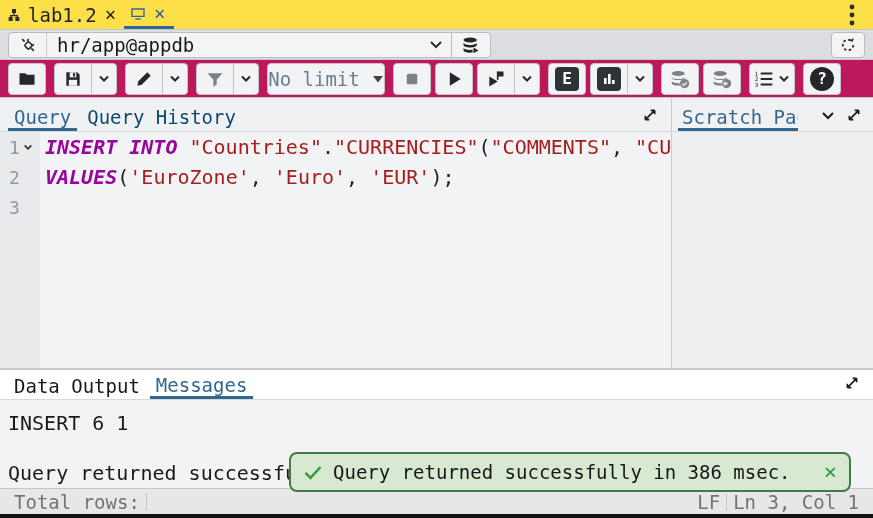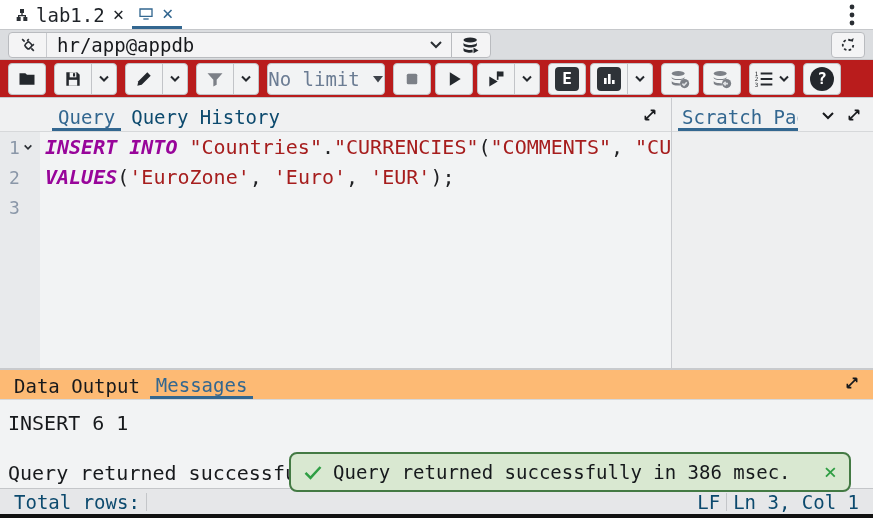--- a/index.html
+++ b/index.html
@@ -5,22 +5,22 @@
   * { margin:0; padding:0; box-sizing:border-box; }
   html,body { width:873px; height:518px; overflow:hidden; }
   body {
     font-family:"DejaVu Sans Mono", monospace;
     color:#1f2328; background:#e9eaeb;
   }
   .window { width:873px; height:518px; display:flex; flex-direction:column; }
 
   
   .tabbar {
-    height:30px; background:#ffffff; display:flex; align-items:flex-end;
-    border-bottom:1px solid #c6c8cb; padding-left:8px; position:relative;
+    height:30px; background:#fde047; display:flex; align-items:flex-end;
+    border-bottom:1px solid #c6c8cb; padding-left:0; position:relative;
   }
   .app-tab {
     display:flex; align-items:center; gap:6px; height:29px; padding:0 6px;
     font-size:19px; color:#1f2328; cursor:pointer; white-space:nowrap;
   }
   .app-tab .ticon { display:flex; color:#2a2e33; }
   .app-tab.active { color:#336790; border-bottom:3px solid #336790; }
   .app-tab.active .ticon { color:#336790; }
   .tab-close { font-size:19px; line-height:1; padding:0 2px; cursor:pointer; }
   .kebab { position:absolute; right:10px; top:3px; width:22px; height:24px;
@@ -46,21 +46,21 @@
     color:#24282d; cursor:pointer;
   }
   .conn-reload {
     margin-left:auto; width:34px; height:26px; background:#f4f4f5;
     border:1px solid #b9bbbf; border-radius:4px; display:flex; align-items:center;
     justify-content:center; color:#2a2e33; cursor:pointer;
   }
 
   
   .toolbar {
-    height:38px; background:#b91c1c; border-bottom:1px solid #c6c8cb;
+    height:38px; background:#be185d; border-bottom:1px solid #c6c8cb;
     display:flex; align-items:center; padding:0 8px; gap:8px;
   }
   .tgroup { display:flex; height:32px; }
   .tgap4 { display:flex; gap:4px; }
   .tbtn {
     min-width:38px; height:32px; background:#f2f3f4; border:1px solid #c2c4c8;
     display:flex; align-items:center; justify-content:center; color:#24282d;
     border-radius:4px; cursor:pointer;
   }
   .tgroup .tbtn { border-radius:0; margin-left:-1px; }
@@ -87,21 +87,21 @@
   
   .main { flex:1; display:flex; min-height:0; background:#f2f3f4; }
   .left-col { width:672px; display:flex; flex-direction:column; border-right:1px solid #c9cbcf; }
   .right-col { flex:1; display:flex; flex-direction:column; background:#eeeff0; }
 
   .qtabs {
     height:34px; background:#f0f1f2; border-bottom:1px solid #d6d8da;
     display:flex; align-items:flex-end; padding:0 8px; font-size:19px;
   }
   .qtab { padding:2px 6px 3px; margin-right:4px; color:#0c4a6e; cursor:pointer; white-space:nowrap; }
-  .qtab.active { color:#336790; border-bottom:3px solid #336790; padding-bottom:0;margin-left:44px; }
+  .qtab.active { color:#336790; border-bottom:3px solid #336790; padding-bottom:0; }
   .qtabs .spacer { flex:1; }
   .expand-btn { width:26px; height:26px; display:flex; align-items:center;
     justify-content:center; color:#17191c; cursor:pointer; margin-bottom:3px; }
 
   .scratch-head {
     height:34px; background:#f0f1f2; border-bottom:1px solid #d6d8da;
     display:flex; align-items:flex-end; padding:0 6px; font-size:19px;
   }
   .scratch-label {
     color:#336790; border-bottom:3px solid #336790; padding:2px 4px 0;
@@ -119,21 +119,21 @@
   .gut .fold { color:#2a2e33; display:flex; cursor:pointer; }
   .code { font-size:20px; white-space:pre; padding-left:5px; overflow:hidden; }
   .tok-kw { color:#98059a; font-weight:bold;font-style:italic; }
   .tok-str { color:#a61d1d; }
   .tok-pln { color:#202124; }
   .gut-fill { position:absolute; left:0; top:90px; bottom:0; width:40px; background:#e8eaec; }
 
   
   .out-split { height:2px; background:#c8cacd; }
   .outtabs {
-    height:30px; background:#fdba74; border-bottom:1px solid #d6d8da;
+    height:30px; background:#ffffff; border-bottom:1px solid #d6d8da;
     display:flex; align-items:flex-end; padding:0 8px; font-size:19px;
   }
   .outtab { padding:1px 6px 2px; margin-right:4px; color:#17191c; cursor:pointer; white-space:nowrap; }
   .outtab.active { color:#336790; border-bottom:3px solid #336790; padding-bottom:0; }
   .outtabs .spacer { flex:1; }
   .messages { height:88px; background:#f2f3f4; font-size:20px; color:#17191c; padding:8px 0 0 8px; }
   .msg-line { height:30px; line-height:30px; white-space:nowrap; }
   .msg-gap { height:20px; }
 
   
@@ -143,21 +143,21 @@
     display:flex; align-items:center; padding:0 12px; gap:10px; z-index:5;
     font-size:19px; color:#16191c; white-space:nowrap;
   }
   .toast .check { color:#2f9e44; display:flex; }
   .toast .msg { flex:1; overflow:hidden; }
   .toast .tclose { color:#2f9e44; font-size:22px; cursor:pointer; line-height:1; }
 
   
   .statusbar {
     height:26px; background:#e6e7e9; border-top:1px solid #c4c6c9;
-    display:flex; align-items:center; font-size:19px; color:#0c4a6e;
+    display:flex; align-items:center; font-size:19px; color:#737373;
     padding:0 14px; gap:6px;
   }
   .statusbar .sep { width:1px; height:18px; background:#c4c6c9; }
   .statusbar .spacer { flex:1; }
   .bottom-strip { height:4px; background:#111; }
 
   svg { display:block; }
 </style>
 </head>
 <body>

